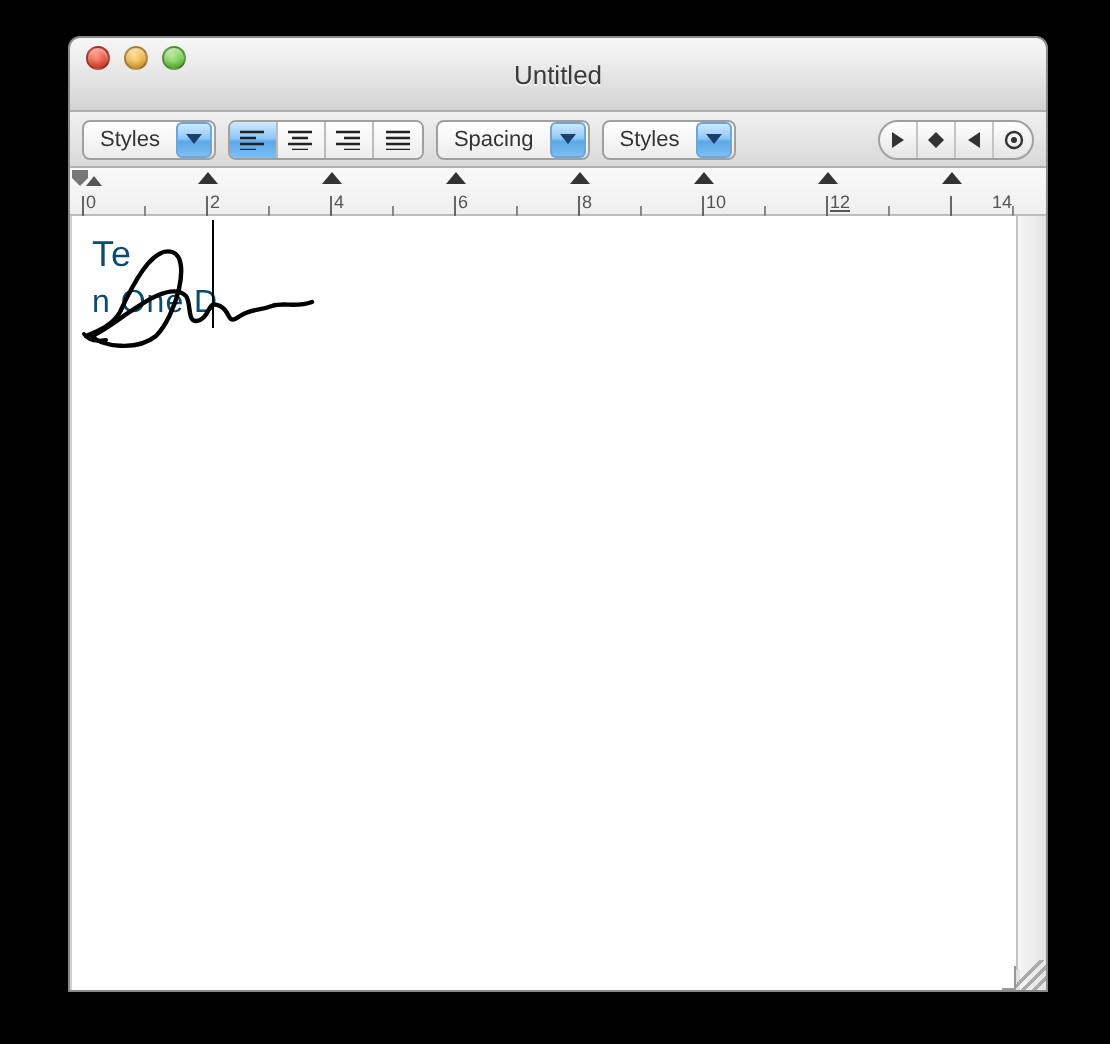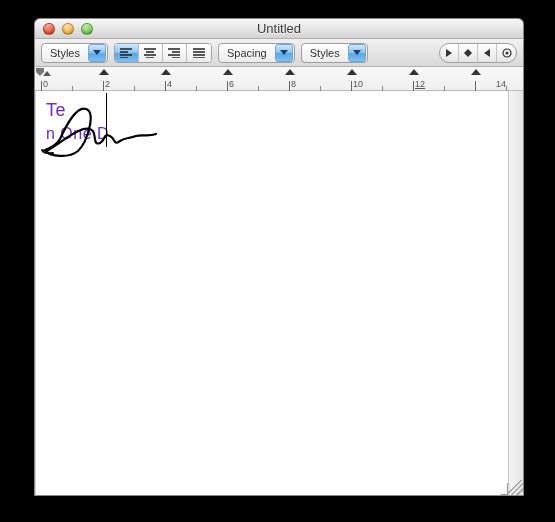--- a/index.html
+++ b/index.html
@@ -19,21 +19,21 @@
     height: 478px;
     background: #ededed;
     border: 1px solid #8a8a8a;
     border-radius: 6px 6px 0 0;
     box-shadow: 0 8px 30px rgba(0,0,0,0.55);
     display: flex;
     flex-direction: column;
     overflow: hidden;
   }
   .titlebar {
-    height: 20px;
+    height: 37px;
     background: linear-gradient(to bottom, #f7f7f7 0%, #e8e8e8 45%, #d3d3d3 100%);
     border-bottom: 1px solid #b0b0b0;
     position: relative;
     display: flex;
     align-items: center;
     justify-content: center;
     border-radius: 6px 6px 0 0;
   }
   .traffic {
     position: absolute;
@@ -173,21 +173,21 @@
     width: 100%;
     height: 100%;
     position: relative;
     border-left: 1px solid #d0d0d0;
     margin-left: 0;
   }
   .watermark {
     position: absolute;
     left: 10px;
     top: 8px;
-    color: #6d28d9;
+    color: #0c4a6e;
     font-size: 18px;
     font-weight: 500;
     letter-spacing: 0.5px;
     line-height: 1.3;
   }
   .watermark .sub { font-size: 16px; }
   .signature {
     position: absolute;
     left: 2px;
     top: 10px;

